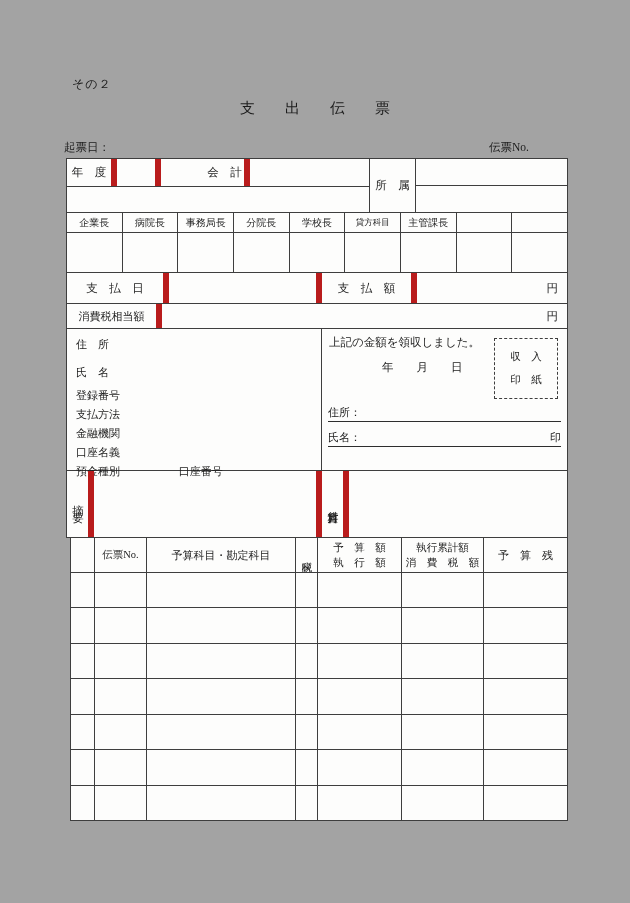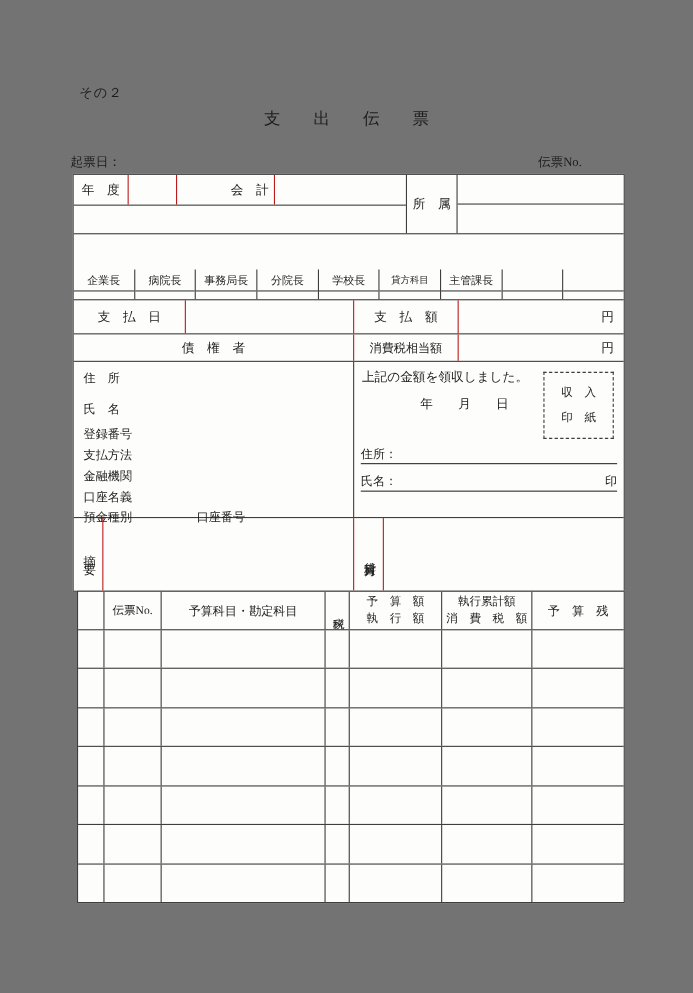--- a/index.html
+++ b/index.html
@@ -1,46 +1,46 @@
 <!DOCTYPE html>
 <html><head>
 <meta charset="utf-8">
 <style>
   * { margin:0; padding:0; box-sizing:border-box; }
   html,body { background:#e9e9e9; }
   body { font-family:"Liberation Serif","DejaVu Serif",serif; color:#1c1c1c; }
-  .page { position:relative; width:630px; height:903px; background:#737373; margin:0 auto; overflow:hidden; }
+  .page { position:relative; width:630px; height:903px; background:#a3a3a3; margin:0 auto; overflow:hidden; }
   .abs { position:absolute; }
 
   .form-note { left:72px; top:76px; font-size:12px; letter-spacing:1px; }
   .form-title { left:0; top:99px; width:100%; text-align:center; font-size:15px; }
   .issue-date { left:64px; top:140px; font-size:11.5px; }
   .slip-no { left:489px; top:140px; font-size:11.5px; }
 
   
   .tbl { position:absolute; border:1px solid #3e3e3e; display:flex; flex-direction:column; background:#fdfdfc; }
   .band { display:flex; border-bottom:1px solid #3e3e3e; min-height:0; flex:0 0 auto; }
   .band.grow { flex:1 1 auto; }
   .band:last-child { border-bottom:none; }
-  .cell { border-right:1px solid #b91c1c; display:flex; align-items:center; justify-content:center;
+  .cell { border-right:6px solid #b91c1c; display:flex; align-items:center; justify-content:center;
           min-width:0; overflow:hidden; font-size:11.5px; }
   .cell:last-child { border-right:none; }
   .fill { flex:1 1 auto; }
 
   
   .upper { left:66px; top:158px; width:502px; height:380px; }
   .ab-left { width:303px; border-right:1px solid #3e3e3e; display:flex; flex-direction:column; }
   .ab-rowA { height:28px; border-bottom:1px solid #3e3e3e; display:flex; }
   .ab-rowB { flex:1; }
   .ab-aff { width:46px; border-right:1px solid #3e3e3e; display:flex; align-items:center; justify-content:center; font-size:11.5px; }
   .ab-right { flex:1; display:flex; flex-direction:column; }
   .ab-right .r1 { height:27px; border-bottom:1px solid #3e3e3e; }
   .ab-right .r2 { flex:1; }
 
-  .appr-col { flex:1 1 0; border-right:1px solid #3e3e3e; display:flex; flex-direction:column;margin-top:32px; }
+  .appr-col { flex:1 1 0; border-right:1px solid #3e3e3e; display:flex; flex-direction:column; }
   .appr-col:last-child { border-right:none; }
   .appr-h { height:20px; border-bottom:1px solid #3e3e3e; display:flex; align-items:center; justify-content:center; font-size:10px; }
   .appr-h.sm { font-size:8.5px; }
   .appr-b { flex:1; }
 
   .yen { justify-content:flex-end; padding-right:9px; font-size:11.5px; }
 
   
   .cred { width:255px; border-right:1px solid #3e3e3e; font-size:11px; padding:8px 0 0 9px; line-height:15px; }
   .cred div { white-space:nowrap; }
@@ -151,21 +151,20 @@
     <div class="band" style="height:31px;">
       <div class="cell" style="width:102px;">支　払　日</div>
       <div class="cell" style="width:153px;"></div>
       <div class="cell" style="width:95px;">支　払　額</div>
       <div class="cell fill yen">
         <span>円</span>
       </div>
     </div>
 
     <div class="band" style="height:25px;">
-      <div class="cell" style="width:255px;">債　権　者</div>
       <div class="cell" style="width:95px; font-size:11px;">消費税相当額</div>
       <div class="cell fill yen">
         <span>円</span>
       </div>
     </div>
 
     <div class="band" style="height:142px;">
       <div class="cred">
         <div>住　所</div>
         <div class="mt-name">氏　名</div>

